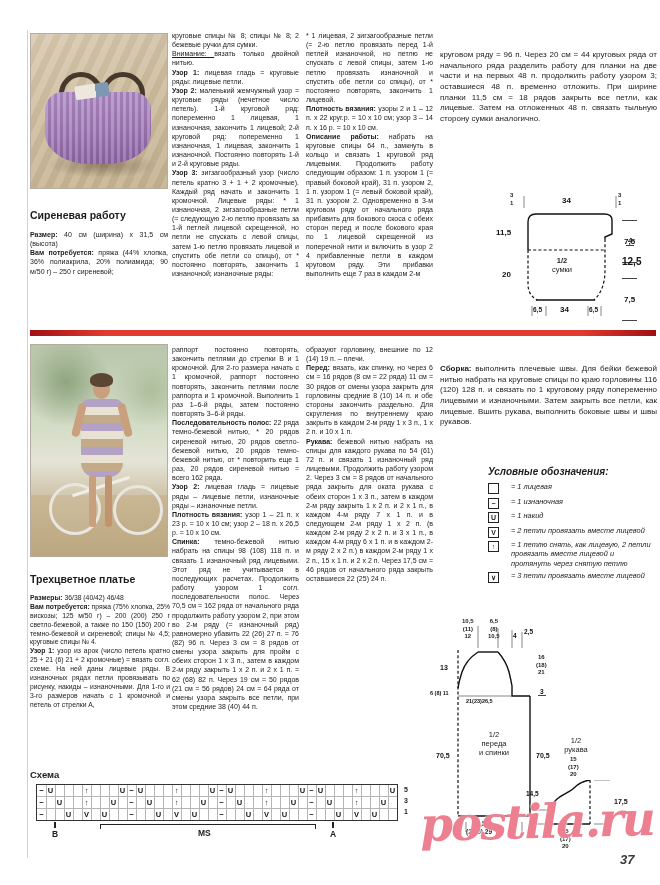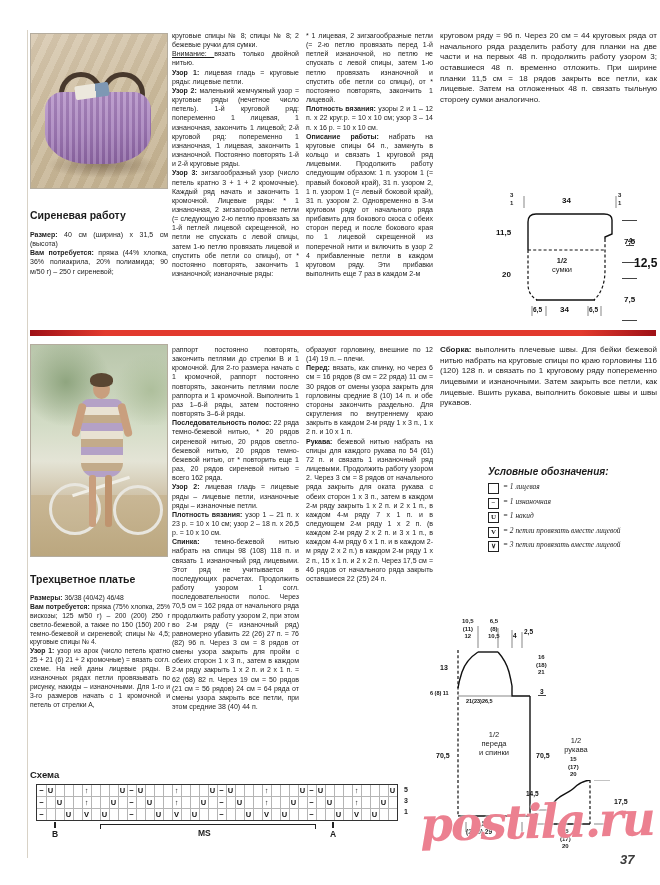--- a/index.html
+++ b/index.html
@@ -3,21 +3,21 @@
 <meta charset="utf-8">
 <style>
   html,body{margin:0;padding:0;}
   body{width:660px;height:885px;background:#fff;position:relative;overflow:hidden;
        font-family:"Liberation Sans",sans-serif;color:#1c1c1c;}
   .abs{position:absolute;}
   .page-edge{position:absolute;left:27px;top:30px;width:1px;height:828px;background:#d8d2c6;}
   
   .col{position:absolute;font-size:7px;line-height:1.31;text-align:justify;}
   .col p{margin:0;}
-  .col.wide{font-size:8px;line-height:1.33;}
+  .col.wide{font-size:8px;line-height:1.33;margin-top:19px;}
   .lead{font-weight:bold;}
   .lead-u{text-decoration:underline;}
   
   .model-title{font-family:"DejaVu Sans",sans-serif;font-weight:900;font-size:17px;letter-spacing:.4px;color:#0d0d0d;}
   .model-sub{font-weight:bold;font-size:10.5px;margin-top:9px;}
   .model-block .col-inline{font-size:7px;line-height:1.31;text-align:justify;margin-top:9px;}
   .model-block .col-inline p{margin:0;}
   
   .photo{position:absolute;border:1px solid #b4ac9e;overflow:hidden;}
   
@@ -26,21 +26,21 @@
   .meas{position:absolute;font-size:6.5px;font-weight:bold;white-space:nowrap;color:#111;}
   .meas.bars{border-top:1px solid #444;border-bottom:1px solid #444;padding:16px 2px;}
   .meas.underbar{border-bottom:1px solid #444;padding:0 2px;}
   .stack{position:absolute;font-size:6px;font-weight:bold;text-align:center;line-height:1.25;white-space:nowrap;}
   .diagram-label{position:absolute;font-size:7.5px;font-weight:bold;text-align:center;line-height:1.2;}
   svg .solid{fill:none;stroke:#111;stroke-width:1.4;}
   svg .dash{fill:none;stroke:#111;stroke-width:1.2;stroke-dasharray:3 2.2;}
   svg .thin{fill:none;stroke:#555;stroke-width:.7;}
   
   .legend-title{font-weight:bold;font-style:italic;font-size:10px;margin:0 0 5px 0;}
-  .legend-item{display:flex;gap:4px;font-size:7.4px;font-style:italic;line-height:1.28;margin-bottom:2.5px;text-align:left;font-family:Liberation Serif, serif;}
+  .legend-item{display:flex;gap:12px;font-size:7.4px;font-style:italic;line-height:1.28;margin-bottom:2.5px;text-align:left;}
   .legend-item .sym{flex:0 0 9px;width:9px;height:9px;border:1.2px solid #222;font-size:7px;line-height:9px;
        text-align:center;font-style:normal;font-weight:bold;margin-top:1px;}
   
   .schema-heading{position:absolute;font-weight:bold;font-size:9.5px;}
   .chart{position:absolute;display:grid;grid-template-columns:repeat(40,9px);border:1px solid #333;background:#fff;}
   .chart-cell{width:9px;height:11px;border-right:1px solid #b5b5b5;border-bottom:1px solid #b5b5b5;
        font-size:7.5px;line-height:11px;text-align:center;font-weight:bold;color:#111;}
   .chart .last-col{border-right:none;}
   .chart .last-row{border-bottom:none;}
   .row-num{position:absolute;font-size:7px;font-weight:bold;}
@@ -108,21 +108,21 @@
     <path class="thin" d="M100,114 L100,124"></path>
       <path class="thin" d="M113,114 L113,124"></path>
   </svg>
   <span class="stack" style="left:22px;top:0;" title="3|1">3<br>1</span>
   <span class="meas" style="left:74px;top:4px;font-size:8px;">34</span>
   <span class="stack" style="left:130px;top:0;">3<br>1</span>
   <span class="meas" style="left:8px;top:36px;font-size:8px;">11,5</span>
   <span class="meas" style="left:14px;top:78px;font-size:8px;">20</span>
   <span class="meas bars" style="left:134px;top:28px;font-size:8px;">7,5</span>
   <span class="meas underbar" style="left:138px;top:44px;font-size:8px;">4</span>
-  <span class="meas" style="left:146px;top:64px;font-size:12px;">12,5</span>
+  <span class="meas" style="left:134px;top:64px;font-size:10px;">12,5</span>
   <span class="meas bars" style="left:134px;top:86px;font-size:8px;">7,5</span>
   <span class="meas" style="left:45px;top:114px;">6,5</span>
   <span class="meas" style="left:72px;top:113px;font-size:8px;">34</span>
   <span class="meas" style="left:101px;top:114px;">6,5</span>
   <div class="diagram-label" style="left:52px;top:64px;width:44px;">
     <span>1/2</span><br><span style="font-weight:normal;">сумки</span>
   </div>
 </div>
 
 <div class="red-bar" style="left:30px;top:330px;width:626px;height:6px;"></div>
@@ -179,20 +179,24 @@
         <span class="sym">−</span>
         <span>= 1 изнаночная</span>
       </div>
       <div class="legend-item">
         <span class="sym">U</span>
         <span>= 1 накид</span>
       </div>
       <div class="legend-item">
         <span class="sym">V</span>
         <span>= 2 петли провязать вместе лицевой</span>
+      </div>
+      <div class="legend-item">
+        <span class="sym">↑</span>
+        <span>= 1 петлю снять, как лицевую, 2 петли провязать вместе лицевой и протянуть через снятую петлю</span>
       </div>
       <div class="legend-item">
         <span class="sym">∨</span>
         <span>= 3 петли провязать вместе лицевой</span>
       </div>
     </div>
 </div>
 
 <div class="abs" style="left:436px;top:620px;width:138px;height:218px;">
   <svg width="138" height="218" viewBox="0 0 138 218">

